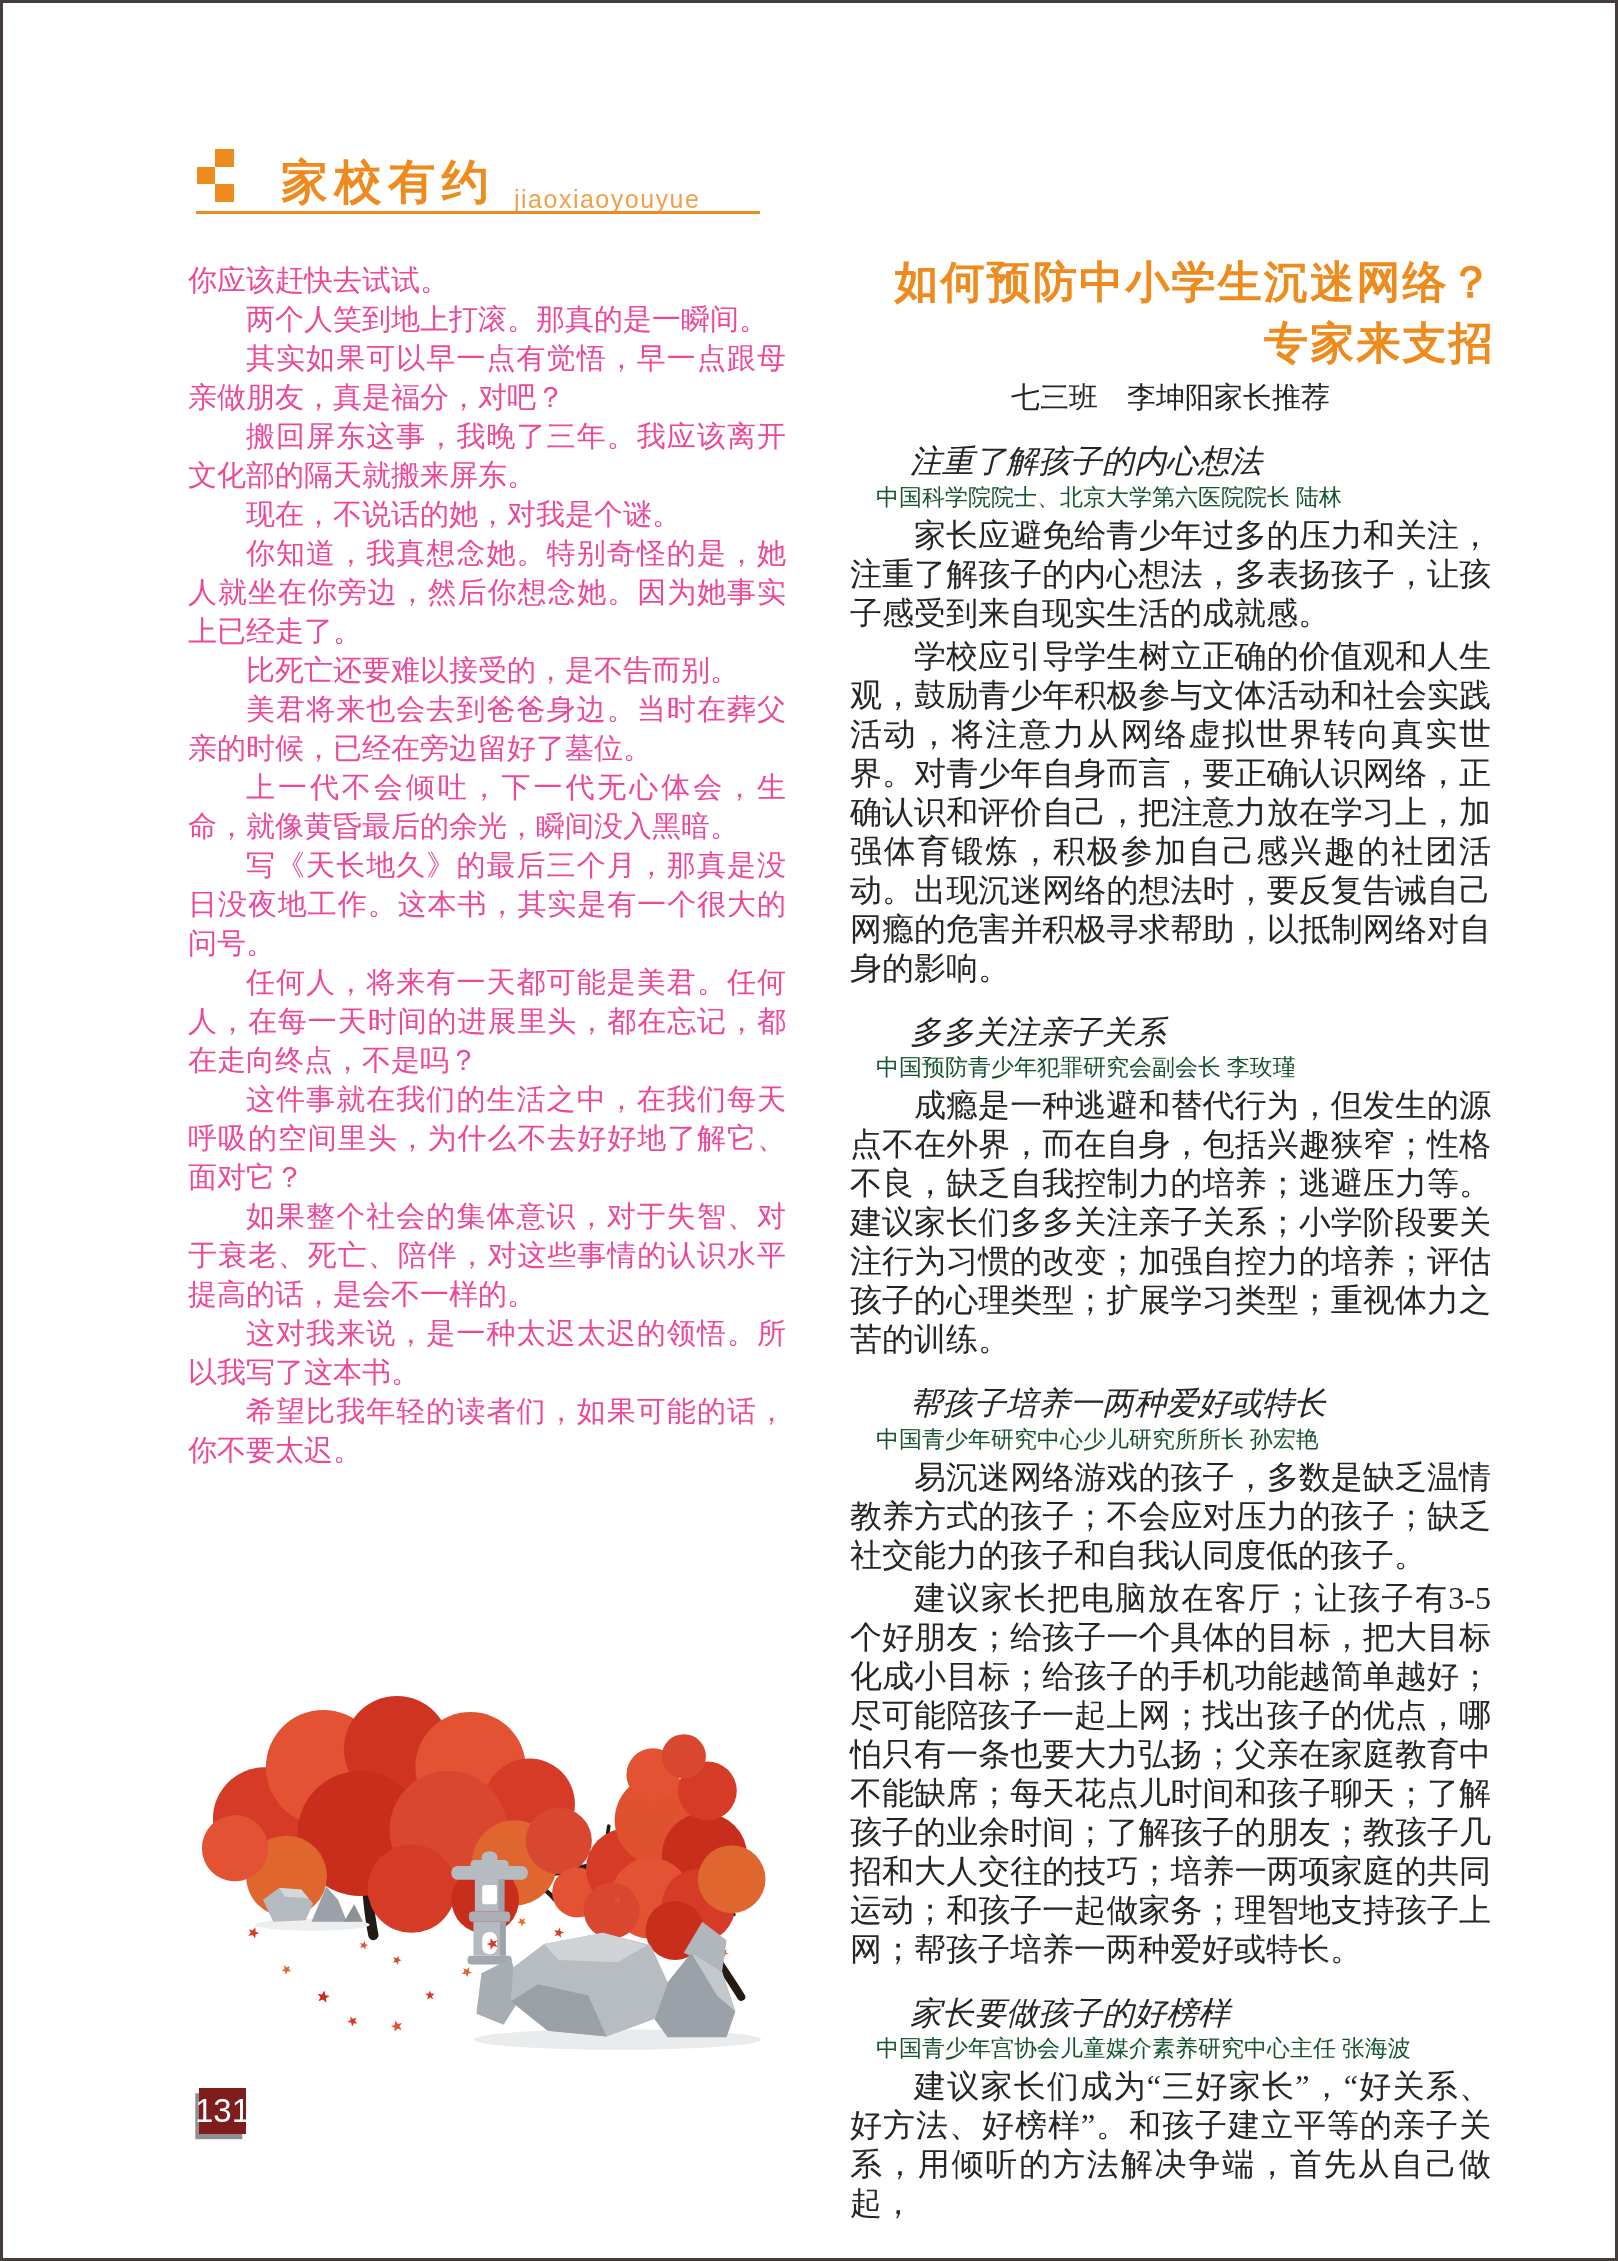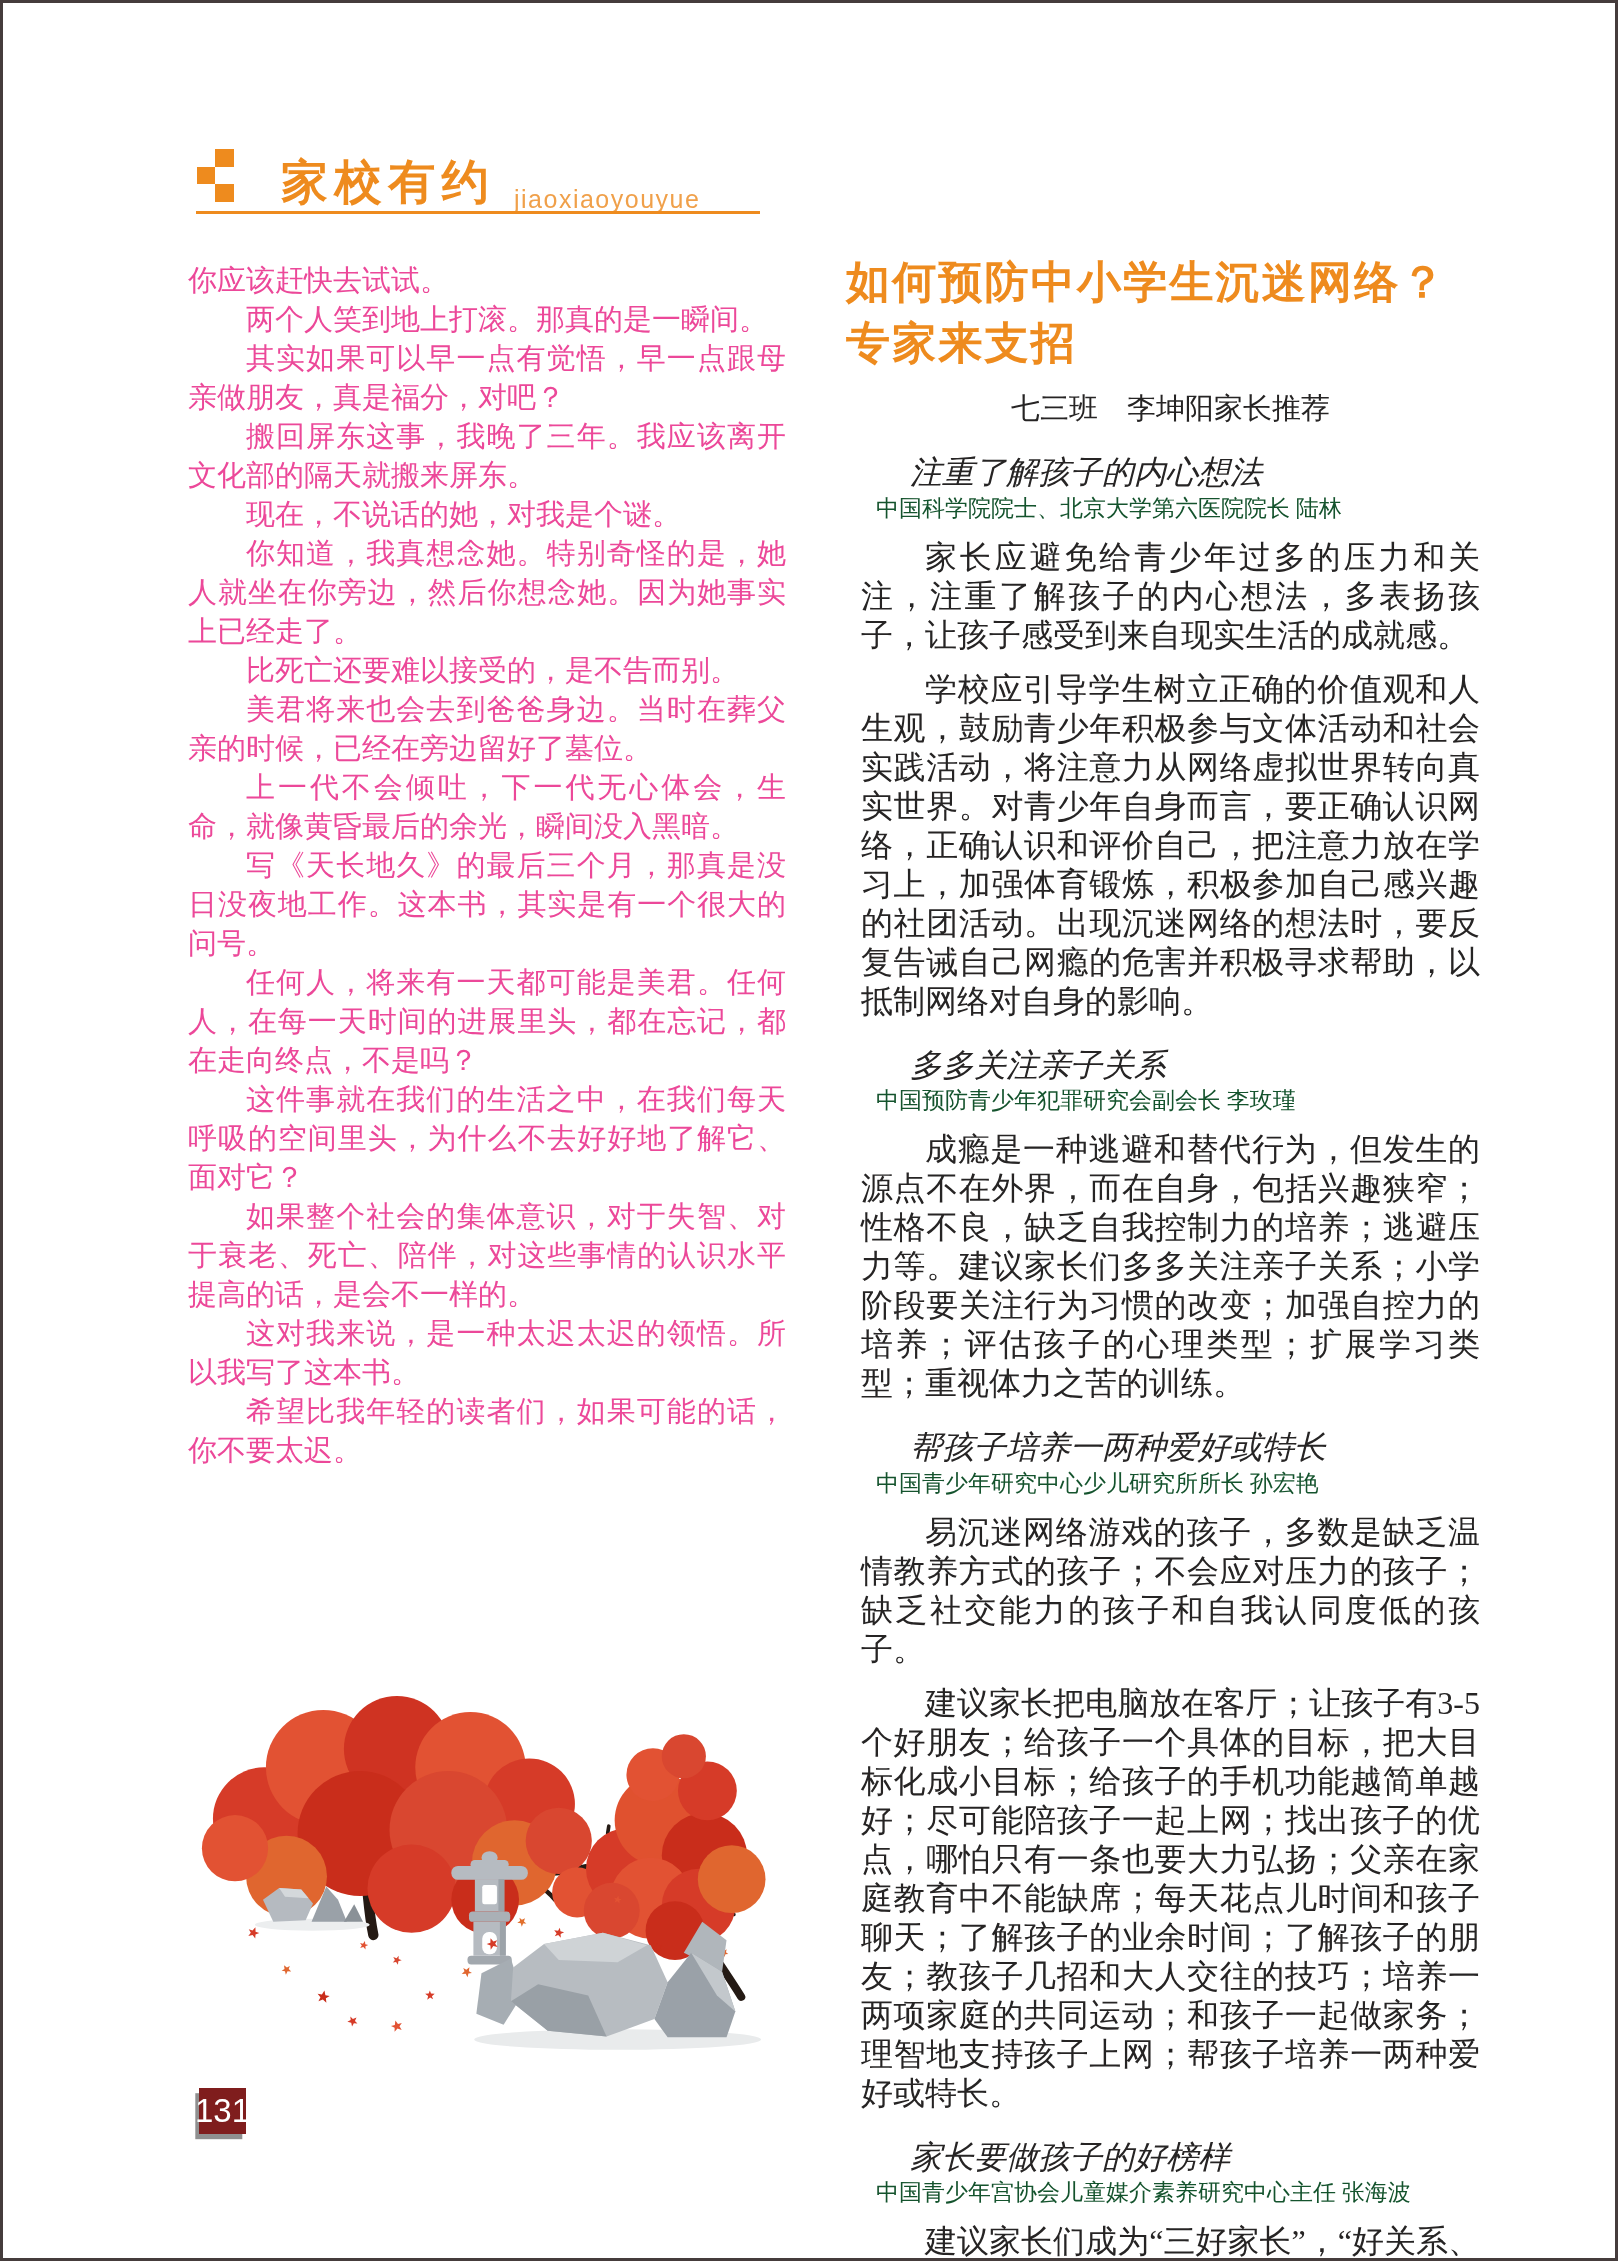--- a/index.html
+++ b/index.html
@@ -20,23 +20,23 @@
   .hrule{position:absolute;left:193px;top:208px;width:564px;height:2.9px;background:#ee8b1e;}
 
   
   .col-left{position:absolute;left:185px;top:258px;width:598px;
             font-size:29px;line-height:39px;color:#ec4899;text-align:justify;}
   .col-left p{margin:0;text-indent:2em;}
   .col-left p.noindent{text-indent:0;}
 
   .col-right{position:absolute;left:843px;top:249px;width:649px;
              font-size:32px;line-height:39px;color:#262424;text-align:justify;}
-  .col-right p{margin:15px;text-indent:2em;}
+  .col-right p{margin:4px;text-indent:2em;}
   .atitle{margin:0 0 4.4px 0;font-size:44px;line-height:61px;font-weight:bold;
-          color:#ee8b1e;text-align:left;letter-spacing:2.2px;text-indent:0;}
+          color:#ee8b1e;text-align:right;letter-spacing:2.2px;text-indent:0;}
   .byline{margin:20.6px 0 4.4px 0;font-size:29px;text-align:center;text-indent:0 !important;}
   .shead{margin:25px 0 0 0;font-size:32px;line-height:39px;font-weight:normal;
          text-indent:2em;color:#262424;font-style:italic;}
   .sauthor{font-size:23px !important;line-height:29px !important;color:#14532d;
            margin:1.5px 0 2.9px 0 !important;text-indent:1.3em !important;}
 
   
   .illus{position:absolute;left:173px;top:1676px;width:611px;height:401px;}
   .badge{position:absolute;left:196px;top:2085px;width:47px;height:46px;background:#7f1d1d;
          box-shadow:-3.7px 5.2px 0 #8f8f8f;color:#ffffff;font-size:33px;

